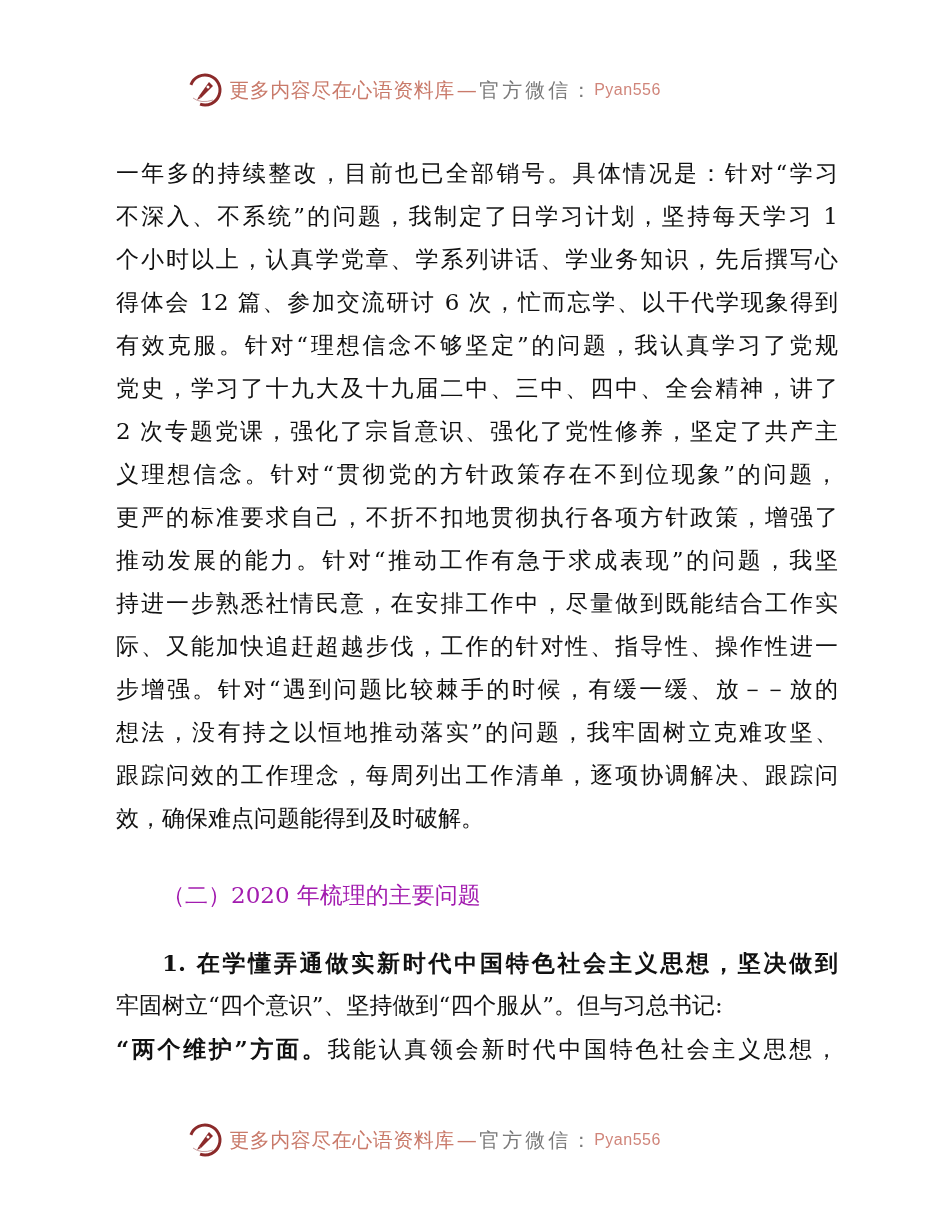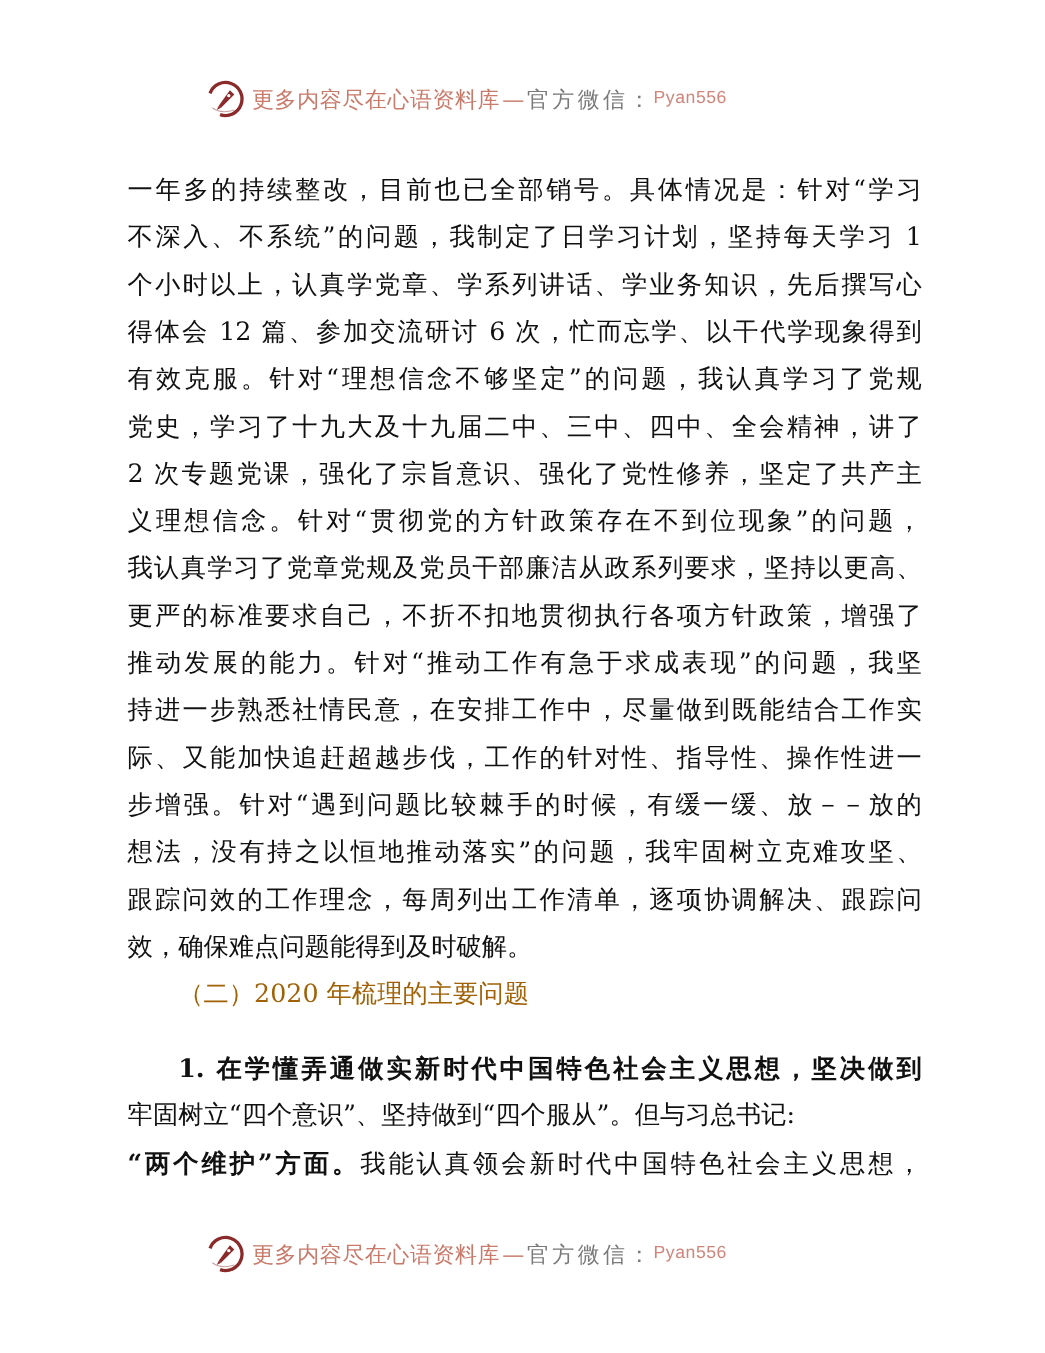--- a/index.html
+++ b/index.html
@@ -52,23 +52,24 @@
       white-space: nowrap;
       text-align: justify;
       text-align-last: justify;
       letter-spacing: 0px;
     }
     .line.last { text-align-last: left; }
     .heading2 {
       height: 43px;
       line-height: 43px;
       font-size: 23px;
-      color: #a16207;
+      color: #a21caf;
       padding-left: 46px;
       white-space: nowrap;
+      margin-top: 34px;
     }
     .bold { font-weight: bold; margin-top: 24px; }
     .indent { padding-left: 46px; }
   </style>
 </head>
 <body>
 
 <div class="watermark top">
   <span class="wm-logo">
     <svg width="36" height="36" viewBox="0 0 36 36">
@@ -87,21 +88,20 @@
 
 <div class="content">
   <div class="line">一年多的持续整改，目前也已全部销号。具体情况是：针对“学习</div>
   <div class="line">不深入、不系统”的问题，我制定了日学习计划，坚持每天学习 1</div>
   <div class="line">个小时以上，认真学党章、学系列讲话、学业务知识，先后撰写心</div>
   <div class="line">得体会 12 篇、参加交流研讨 6 次，忙而忘学、以干代学现象得到</div>
   <div class="line">有效克服。针对“理想信念不够坚定”的问题，我认真学习了党规</div>
   <div class="line">党史，学习了十九大及十九届二中、三中、四中、全会精神，讲了</div>
   <div class="line">2 次专题党课，强化了宗旨意识、强化了党性修养，坚定了共产主</div>
   <div class="line">义理想信念。针对“贯彻党的方针政策存在不到位现象”的问题，</div>
-  <div class="line">我认真学习了党章党规及党员干部廉洁从政系列要求，坚持以更高、</div>
   <div class="line">更严的标准要求自己，不折不扣地贯彻执行各项方针政策，增强了</div>
   <div class="line">推动发展的能力。针对“推动工作有急于求成表现”的问题，我坚</div>
   <div class="line">持进一步熟悉社情民意，在安排工作中，尽量做到既能结合工作实</div>
   <div class="line">际、又能加快追赶超越步伐，工作的针对性、指导性、操作性进一</div>
   <div class="line">步增强。针对“遇到问题比较棘手的时候，有缓一缓、放－－放的</div>
   <div class="line">想法，没有持之以恒地推动落实”的问题，我牢固树立克难攻坚、</div>
   <div class="line">跟踪问效的工作理念，每周列出工作清单，逐项协调解决、跟踪问</div>
   <div class="line last">效，确保难点问题能得到及时破解。</div>
 
   <div class="heading2">（二）2020 年梳理的主要问题</div>

